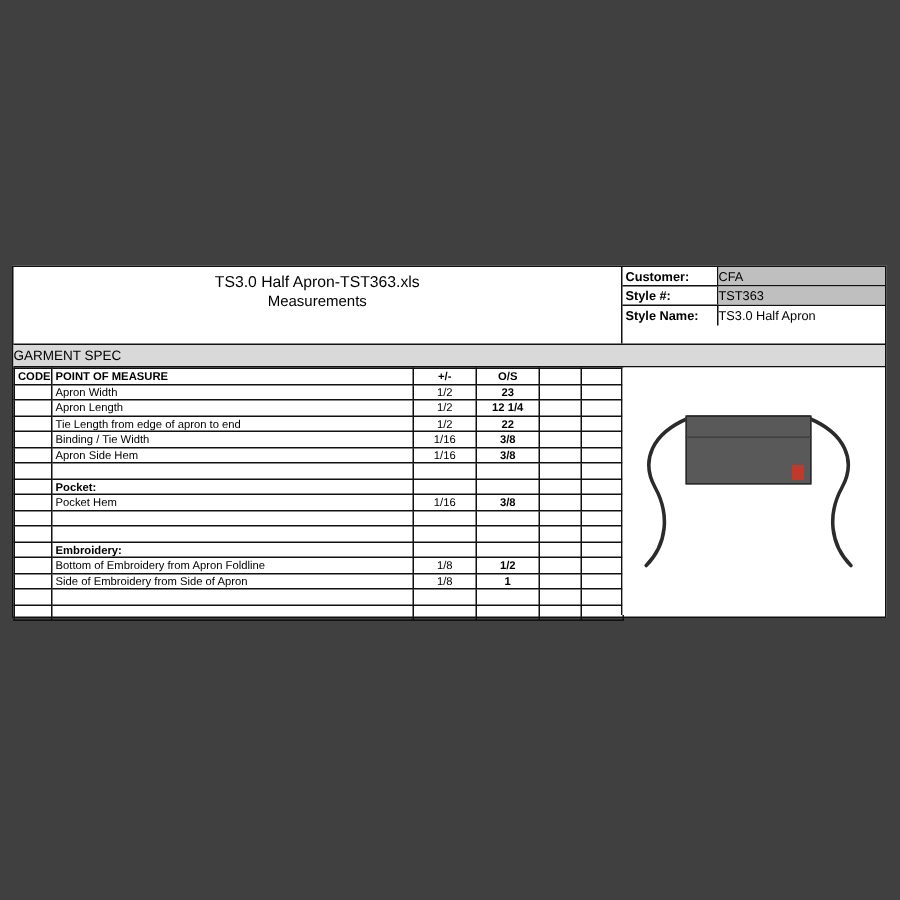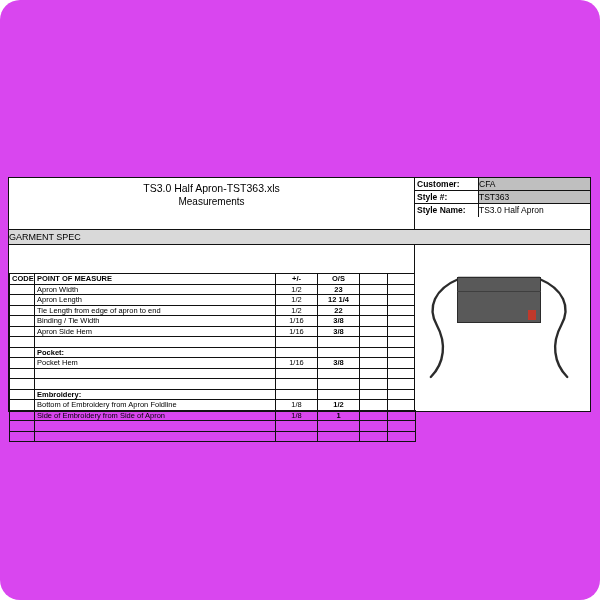--- a/index.html
+++ b/index.html
@@ -12,22 +12,21 @@
     background: #ffffff;
     font-family: "Liberation Sans", sans-serif;
     overflow: hidden;
   }
   #page {
     position: absolute;
     left: 0;
     top: 0;
     width: 600px;
     height: 600px;
-    background: #d946ef;
-    border-radius: 20px;
+    background: #404040;
   }
   
   #sheet {
     position: absolute;
     left: 8px;
     top: 177px;
     width: 583px;
     height: 235px;
     border: 1px solid #111;
     box-sizing: border-box;
@@ -114,21 +113,20 @@
   }
   #table-wrap {
     width: 406px;
     box-sizing: border-box;
     border-right: 1px solid #111;
   }
   table.spec {
     border-collapse: collapse;
     width: 100%;
     table-layout: fixed;
-    margin-top: 28px;
   }
   table.spec col.c-code { width: 25px; }
   table.spec col.c-pom  { width: 241px; }
   table.spec col.c-tol  { width: 42px; }
   table.spec col.c-os   { width: 42px; }
   table.spec col.c-e1   { width: 28px; }
   table.spec col.c-e2   { width: 28px; }
   table.spec th, table.spec td {
     border: 1px solid #111;
     font-size: 7.5px;

